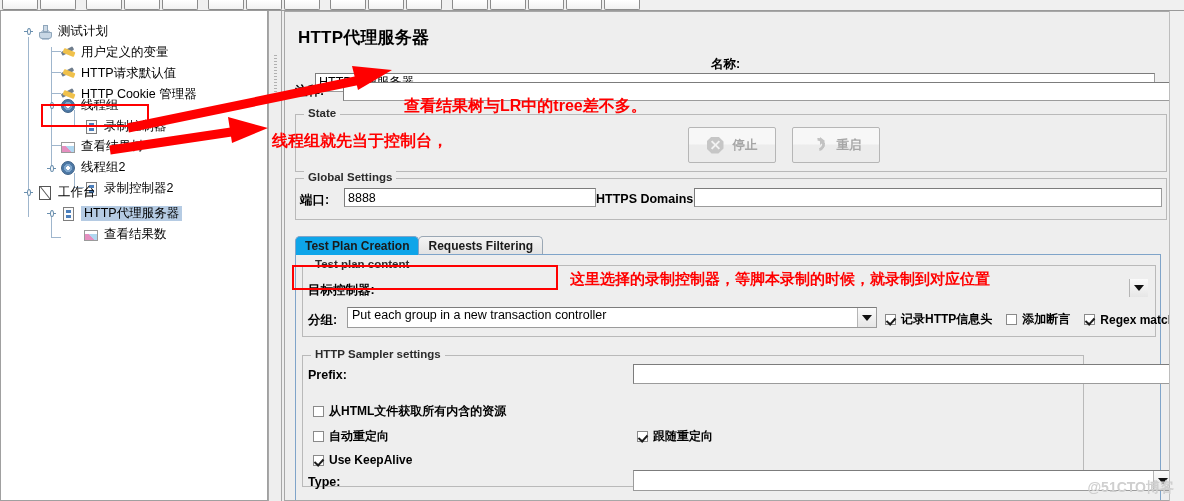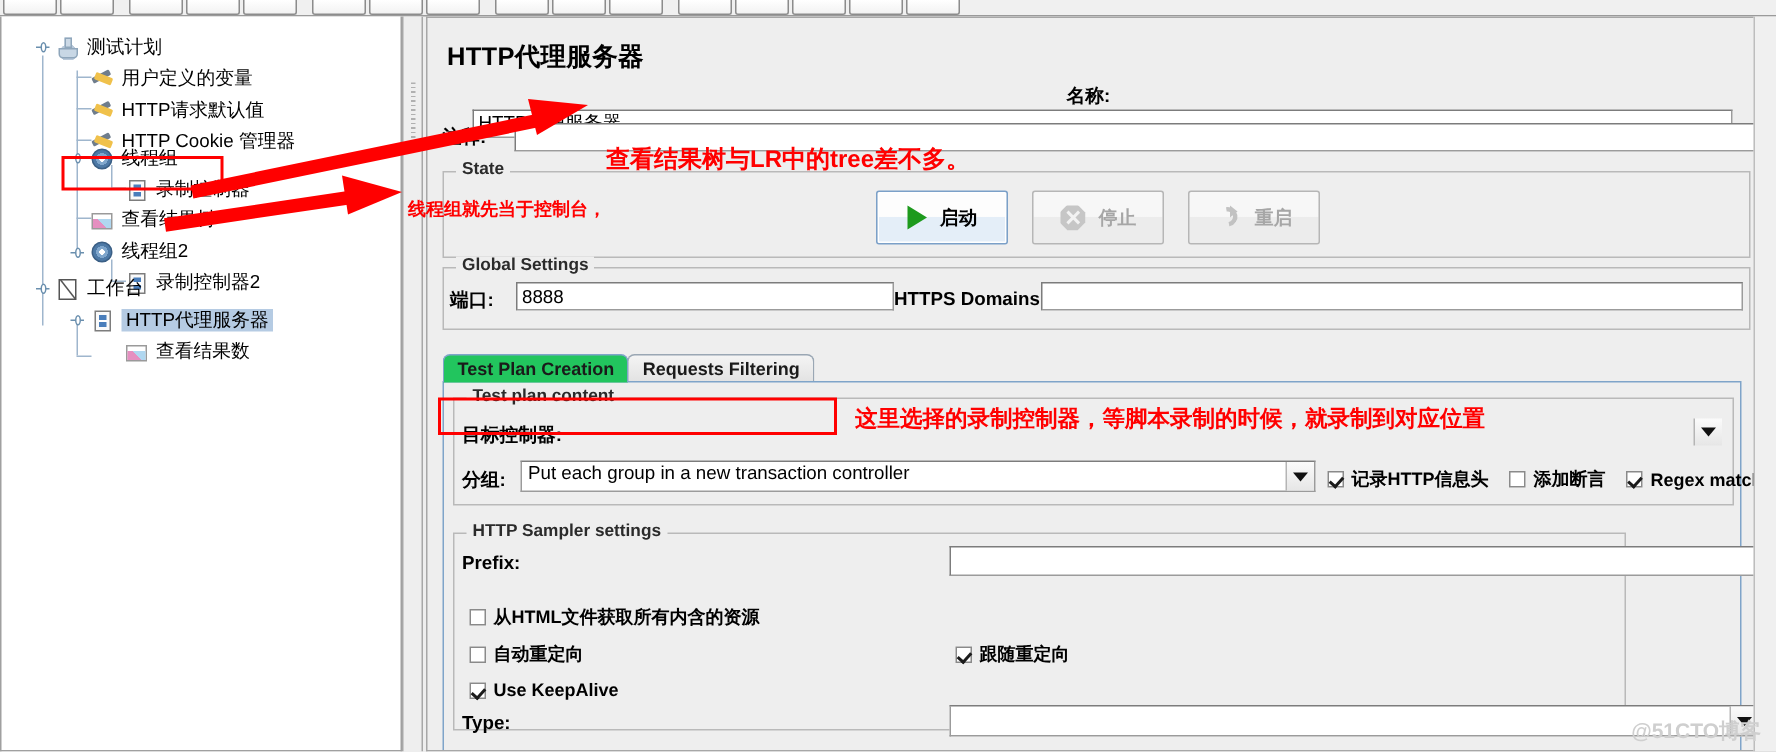--- a/index.html
+++ b/index.html
@@ -124,21 +124,21 @@
     border-bottom-color:transparent;border-left-color:transparent;box-sizing:border-box;transform:rotate(35deg);}
   .restartico::after{content:"";position:absolute;left:9px;top:0px;width:0;height:0;border-left:5px solid #c2c2c2;border-top:4px solid transparent;border-bottom:4px solid transparent;}
 
   
   .tabstrip{position:absolute;left:10px;top:224px;height:19px;display:flex;align-items:flex-end;}
   .tab{
     height:19px;padding:0 9px;display:flex;align-items:center;font-size:12px;font-weight:bold;
     border:1px solid #9aa7b4;border-bottom:0;border-radius:5px 5px 0 0;box-sizing:border-box;
     background:linear-gradient(#f4f4f4,#e2e2e2);margin-right:-1px;color:#1a1a1a;
   }
-  .tab.active{background:#22c55e;border-color:#7fa4c9;position:relative;z-index:3;}
+  .tab.active{background:#0ea5e9;border-color:#7fa4c9;position:relative;z-index:3;}
 
   .tabpane{position:absolute;left:10px;top:242px;width:866px;height:248px;
     border:1px solid #7fa4c9;background:#eeeeee;box-sizing:border-box;}
 
   
   .cb{width:11px;height:11px;border:1px solid #8a8a8a;background:#fff;box-sizing:border-box;
     display:inline-block;vertical-align:-1px;position:relative;flex:0 0 auto;}
   .cb.on::after{content:"";position:absolute;left:2px;top:1px;width:4px;height:7px;
     border:solid #1b1b1b;border-width:0 2px 2px 0;transform:rotate(42deg);}
   .cbrow{display:flex;align-items:center;gap:5px;font-size:12px;font-weight:bold;white-space:nowrap;}
@@ -295,24 +295,20 @@
       <input class="field" style="width: 840px; height: 19px;" value="HTTP代理服务器">
     </div>
 
     <div class="cmt-row" style="display:flex;align-items:center;width:880px;">
       <span class="row-label" style="width:48px;">注释:</span>
       <input class="field" style="width: 840px; height: 19px;" value="">
     </div>
 
     <div class="gbox" style="left:10px;top:102px;width:872px;height:58px;">
       <span class="legend">State</span>
-      <div class="jbtn primary" style="left:288px;top:12px;width:88px;height:36px;">
-        <span class="play"></span>
-        <span>启动</span>
-      </div>
       <div class="jbtn disabled" style="left:392px;top:12px;width:88px;height:36px;">
         <span class="stopico"></span>
         <span>停止</span>
       </div>
       <div class="jbtn disabled" style="left:496px;top:12px;width:88px;height:36px;">
         <span class="restartico"></span>
         <span>重启</span>
       </div>
     </div>
 
@@ -407,19 +403,19 @@
   <svg class="arrow" style="left:0;top:0;width:1184px;height:501px;" viewBox="0 0 1184 501">
 
     <path d="M128,128 L370,78" stroke="#ff0000" stroke-width="9" fill="none" stroke-linecap="butt"></path>
     <polygon points="392,70 352,66 358,90" fill="#ff0000"></polygon>
 
     <path d="M110,150 L238,131" stroke="#ff0000" stroke-width="9" fill="none" stroke-linecap="butt"></path>
     <polygon points="268,128 228,117 232,143" fill="#ff0000"></polygon>
   </svg>
 
   <div class="ann" style="left:404px;top:96px;font-size:16px;">查看结果树与LR中的tree差不多。</div>
-  <div class="ann" style="left:272px;top:131px;font-size:12px;font-family:Liberation Serif, serif;">线程组就先当于控制台，</div>
+  <div class="ann" style="left:272px;top:131px;font-size:16px;font-family:Liberation Serif, serif;">线程组就先当于控制台，</div>
   <div class="ann" style="left:570px;top:270px;font-size:15px;">这里选择的录制控制器，等脚本录制的时候，就录制到对应位置</div>
 
   <div class="redbox" style="left:292px;top:265px;width:266px;height:25px;"></div>
 
   <div class="watermark">@51CTO博客</div>
 </div>
 
 </body></html>

